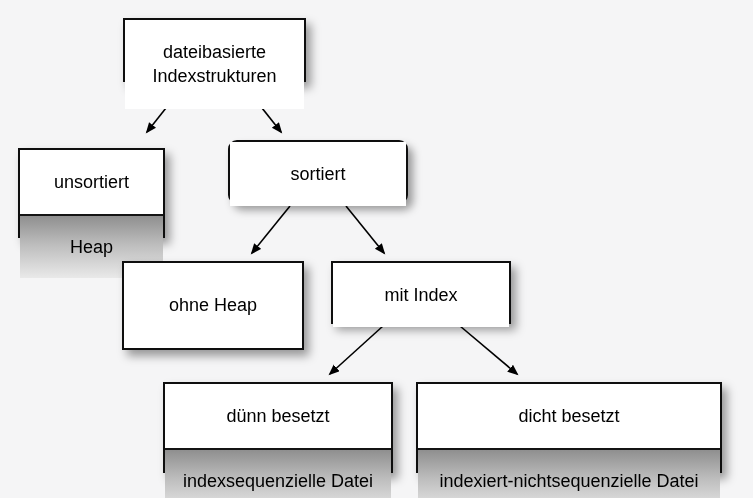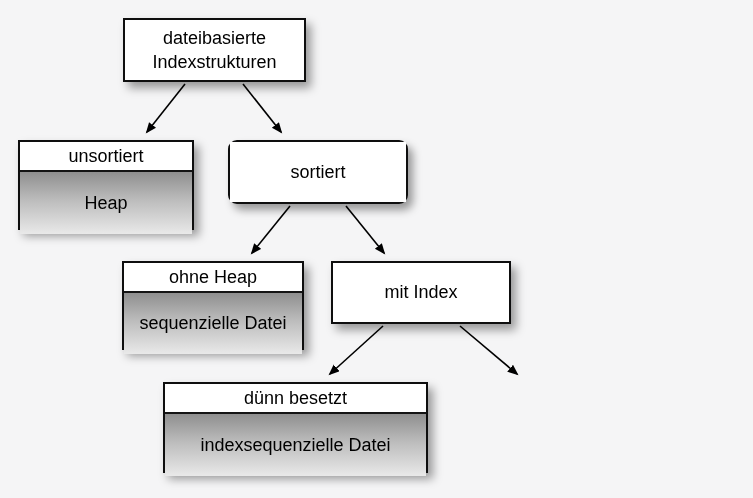--- a/index.html
+++ b/index.html
@@ -30,44 +30,44 @@
   }
   .node-main {
     flex: 1 1 auto;
     display: flex;
     align-items: center;
     justify-content: center;
     text-align: center;
     font-size: 18px;
     color: #000000;
     background: #ffffff;
-    padding: 2px 8px;
+    padding: 20px 8px;
     line-height: 1.35;
   }
   .node-footer {
     flex: 0 0 auto;
     border-top: 2px solid #141414;
     background: linear-gradient(180deg, #8f8f8f 0%, #bcbcbc 45%, #e9e9e9 100%);
     display: flex;
     align-items: center;
     justify-content: center;
     text-align: center;
     font-size: 18px;
     color: #000000;
     padding: 13px 6px;
   }
   
   #node-root        { left: 123px; top: 18px;  width: 183px; height: 64px; }
-  #node-unsortiert  { left: 18px;  top: 140px; width: 176px; height: 90px; }
+  #node-unsortiert  { left: 18px;  top: 148px; width: 147px; height: 90px; }
   #node-unsortiert  .node-footer { height: 36px; }
   #node-sortiert    { left: 228px; top: 140px; width: 180px; height: 64px; border-radius: 9px; }
   #node-ohne-index  { left: 122px; top: 261px; width: 182px; height: 89px; }
   #node-ohne-index  .node-footer { height: 35px; }
   #node-mit-index   { left: 331px; top: 261px; width: 180px; height: 63px; }
-  #node-duenn       { left: 163px; top: 382px; width: 265px; height: 91px; }
+  #node-duenn       { left: 163px; top: 382px; width: 230px; height: 91px; }
   #node-duenn       .node-footer { height: 36px; }
   #node-dicht       { left: 416px; top: 382px; width: 306px; height: 91px; }
   #node-dicht       .node-footer { height: 36px; }
 </style>
 </head>
 <body>
 
 <div class="canvas">
 
   <svg class="edges-layer" width="753" height="498" viewBox="0 0 753 498">
@@ -92,26 +92,29 @@
     <div class="node-main">unsortiert</div>
     <div class="node-footer">Heap</div>
   </div>
 
   <div class="node" id="node-sortiert">
     <div class="node-main">sortiert</div>
   </div>
 
   <div class="node" id="node-ohne-index">
     <div class="node-main">ohne Heap</div>
-    <div class="node-footer">sequenzielle Datei</div>
   </div>
 
   <div class="node" id="node-mit-index">
     <div class="node-main">mit Index</div>
   </div>
 
   <div class="node" id="node-duenn">
     <div class="node-main">dünn besetzt</div>
     <div class="node-footer">indexsequenzielle Datei</div>
   </div>
 
+  <div class="node" id="node-dicht">
+    <div class="node-main">dicht besetzt</div>
+    <div class="node-footer">indexiert-nichtsequenzielle Datei</div>
+  </div>
 
 </div>
 
 </body></html>

